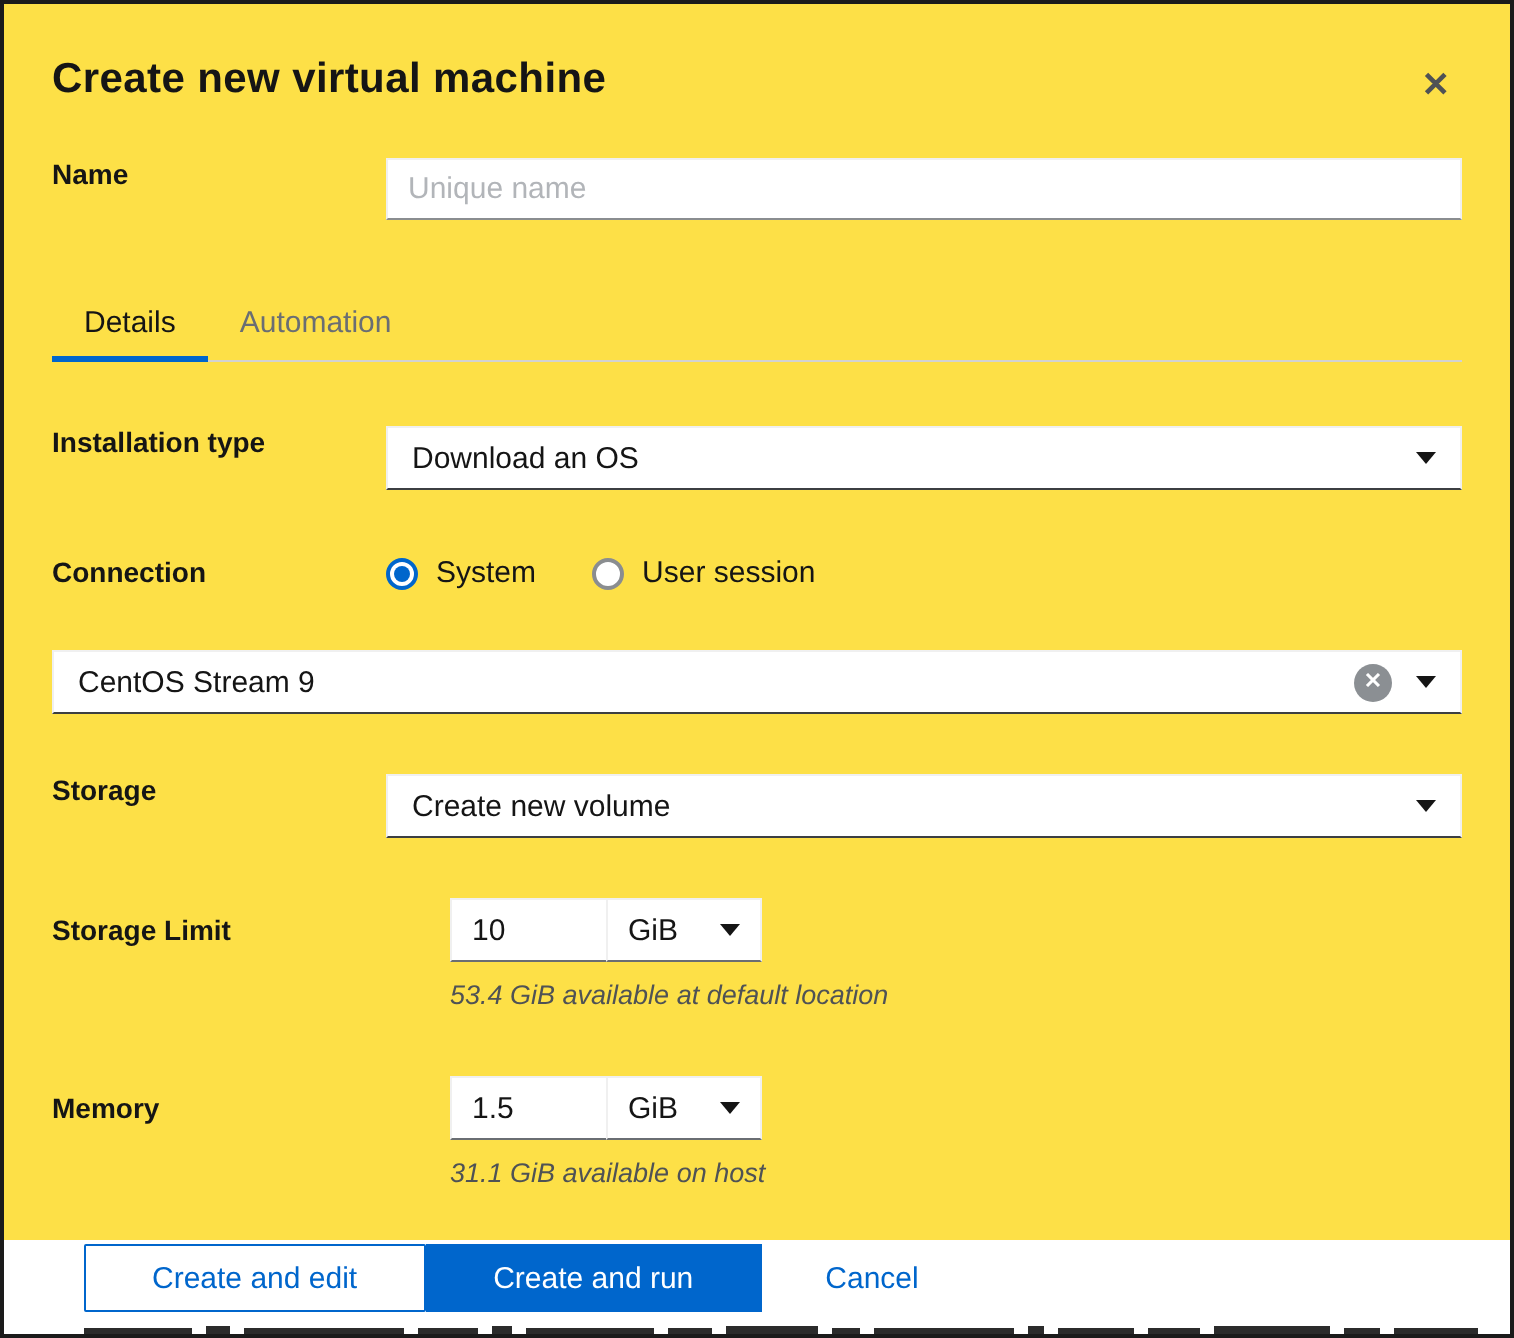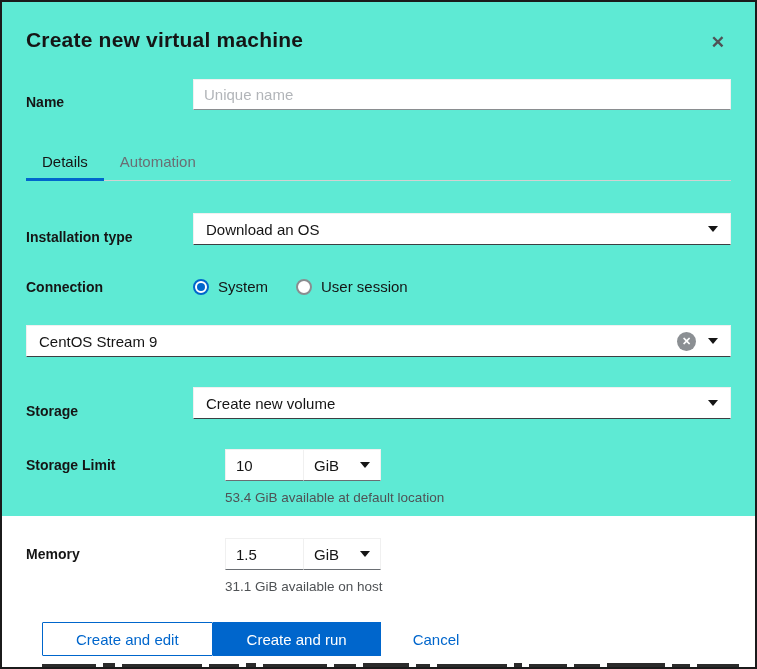--- a/index.html
+++ b/index.html
@@ -24,21 +24,21 @@
   .dialog-title {
     font-size: 21px; font-weight: 700; letter-spacing: 0.2px; color: #151515;
   }
   .close-button {
     background: none; border: none; cursor: pointer;
     font-size: 17px; font-weight: 700; color: #4f5255;
     line-height: 1; padding: 4px 6px; margin-top: 2px;
   }
   
   .body { padding: 0 24px; }
-  .form-row { display: flex; align-items: flex-end; margin-top: 30px; }
+  .form-row { display: flex; align-items: flex-start; margin-top: 30px; }
   .form-row.align-top { align-items: flex-start; gap: 32px; }
   .form-label {
     width: 167px; flex: 0 0 167px;
     font-size: 14px; font-weight: 700; color: #151515;
   }
   .form-field { flex: 1 1 auto; min-width: 0; }
   
   .text-input {
     width: 100%; height: 31px;
     border: 1px solid #f0f0f0;
@@ -111,41 +111,41 @@
     font-size: 15px; color: #151515; padding: 0 10px; outline: none;
   }
   .unit-select {
     width: 78px; height: 32px;
     display: flex; align-items: center; justify-content: space-between;
     border: 1px solid #f0f0f0; border-bottom: 1px solid #6a6e73;
     padding: 0 10px; cursor: pointer; background: #fff;
     font-size: 15px; color: #151515;
   }
   .unit-select .caret-down { margin-left: 8px; }
-  .helper-text { margin-top: 9px; font-size: 13.5px; color: #4f5255; }
+  .helper-text { margin-top: 9px; font-size: 13.5px; color: #4f5255; font-style: italic; }
   
   .footer { display: flex; align-items: center; padding: 0 24px; margin-top: 28px; }
   .btn {
     font-family: "Liberation Sans", sans-serif;
     font-size: 15px; height: 34px; cursor: pointer;
   }
   .btn-primary {
     background: #0066cc; color: #fff; border: 1px solid #0066cc;
     padding: 0 33px;
   }
   .btn-secondary {
     background: #fff; color: #0066cc; border: 1px solid #0066cc;
     padding: 0 33px; margin-left: 16px; border-radius: 1px;
   }
   .btn-link {
     background: none; border: none; color: #0066cc; padding: 0 16px;
     margin-left: 16px;
   }
   
-  .modal-area { height: 514px; background: #5eead4; }
+  .modal-area { height: 618px; background: #fde047; }
   .page-sliver {
     position: absolute; left: 0; right: 0; bottom: 0; height: 6px;
     background: #fff; overflow: hidden;
     display: flex; align-items: flex-end; gap: 7px; padding: 0 40px;
   }
   .page-sliver i { display: block; background: #2b2b2b; height: 3px; flex: 0 0 auto; }
   .page-sliver i:nth-child(1){width:54px}.page-sliver i:nth-child(2){width:12px;height:4px}
   .page-sliver i:nth-child(3){width:80px}.page-sliver i:nth-child(4){width:30px}
   .page-sliver i:nth-child(5){width:10px;height:4px}.page-sliver i:nth-child(6){width:64px}
   .page-sliver i:nth-child(7){width:22px}.page-sliver i:nth-child(8){width:46px;height:4px}

